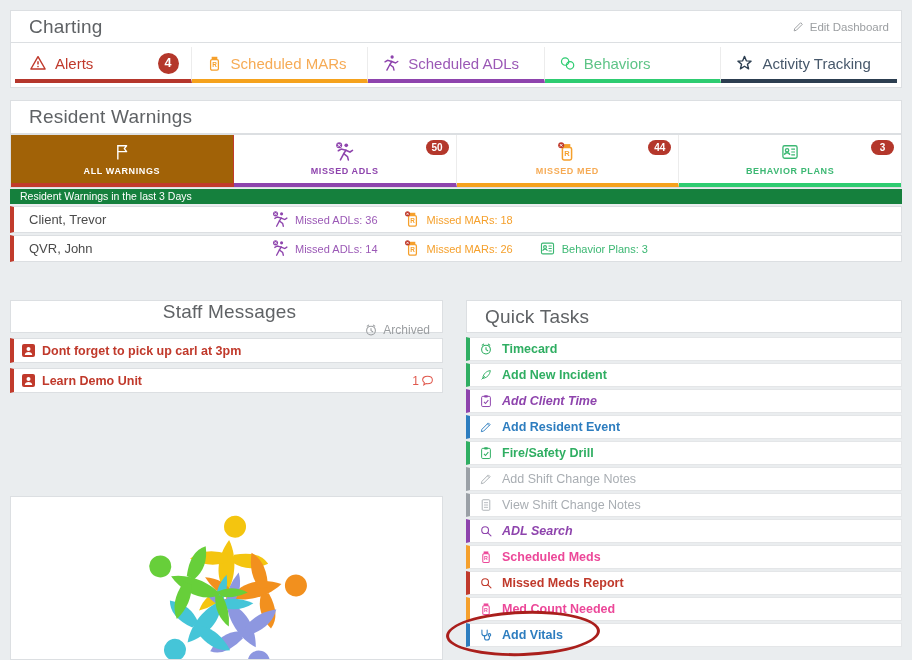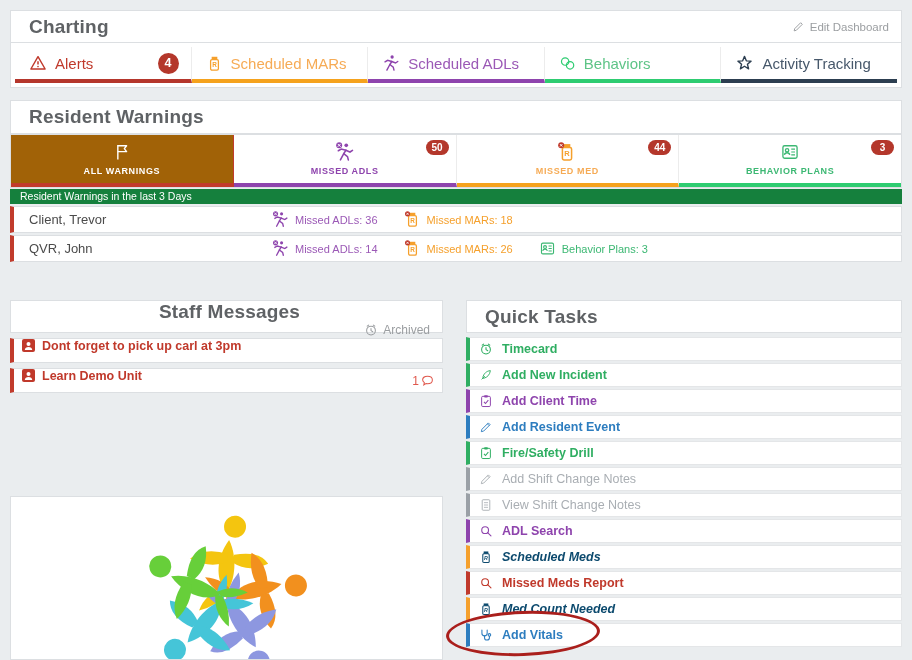--- a/index.html
+++ b/index.html
@@ -1,19 +1,19 @@
 <!DOCTYPE html>
 <html><head>
 <meta charset="utf-8">
 <style>
   * { margin:0; padding:0; box-sizing:border-box; }
   html,body { width:912px; height:660px; }
   body { font-family:"Liberation Sans", sans-serif; background:#eaedef; position:relative; overflow:hidden; }
   .panel { position:absolute; background:#fff; border:1px solid #dcdfe2; }
-  .sec-title { font-size:19px; font-weight:700; color:#5f6265; letter-spacing:.2px; }
+  .sec-title { font-size:19px; font-weight:400; color:#5f6265; letter-spacing:.2px; }
 
   
   #chart-header { left:10px; top:10px; width:892px; height:32px; display:flex; align-items:center; padding:0 12px 0 18px; border-bottom:none; }
   #edit-dash { margin-left:auto; display:flex; align-items:center; gap:5px; color:#9b9ea1; font-size:11.5px; cursor:pointer; }
 
   
   #main-tabs { left:10px; top:42px; width:892px; height:46px; display:flex; padding:4px; }
   .mtab { flex:1; display:flex; align-items:center; gap:8px; padding-left:14px; font-size:15px; border-right:1px solid #ececec; border-bottom:4px solid transparent; cursor:pointer; background:#fff; }
   .mtab:last-child { border-right:none; }
   .mtab .ic { display:flex; }
@@ -50,33 +50,33 @@
   .warn-item .wic { position:relative; display:flex; }
   .w-adls { color:#9b59b6; } .w-adls .wic { color:#8e44ad; }
   .w-mars { color:#f5a02c; }
   .w-beh  { color:#3cb873; }
 
   
   #sm-header { left:10px; top:300px; width:433px; height:33px; display:flex; align-items:center; padding:0 12px 0 18px;flex-direction:column; }
   #sm-header .hlink { display:flex; align-items:center; gap:5px; color:#9b9ea1; font-size:12px; cursor:pointer; }
   #sm-archived { margin-left:auto; }
   #sm-newmsg { margin-left:20px; }
-  .msg-row { left:10px; width:433px; height:25px; border-left:4px solid #c13b2c; display:flex; gap:7px; padding-left:8px; font-size:12.5px; font-weight:bold; color:#c0392b; cursor:pointer; }
+  .msg-row { left:10px; width:433px; height:25px; border-left:4px solid #c13b2c; display:flex; align-items:center; gap:7px; padding-left:8px; font-size:12.5px; font-weight:bold; color:#c0392b; cursor:pointer; }
   .msg-count { margin-left:auto; padding-right:8px; display:flex; align-items:center; gap:2px; color:#e0584d; font-weight:normal; font-size:12px; }
 
   
   #logo-card { left:10px; top:496px; width:433px; height:164px; overflow:hidden; }
 
   
   #qt-header { left:466px; top:300px; width:436px; height:33px; display:flex; align-items:center; padding-left:18px; }
   .qt-item { position:absolute; left:466px; width:436px; height:24px; background:#fff; border:1px solid #e4e6e8; border-left:4px solid #888; display:flex; align-items:center; gap:9px; padding-left:9px; font-size:12.5px; font-weight:bold; cursor:pointer; }
   .qt-green  { border-left-color:#2fae62; color:#2fae62; }
-  .qt-purple { border-left-color:#8e44ad; color:#8e44ad; }
+  .qt-purple { border-left-color:#8e44ad; color:#8e44ad;font-style:italic; }
   .qt-blue   { border-left-color:#2d7dbf; color:#2d7dbf; }
-  .qt-orange { border-left-color:#f5a02c; color:#0c4a6e;font-style:italic; }
+  .qt-orange { border-left-color:#f5a02c; color:#ec4899; }
   .qt-red    { border-left-color:#c0392b; color:#c0392b; }
   .qt-gray   { border-left-color:#9aa0a6; color:#a9aeb3; font-weight:normal; }
 
   
   #annotation { position:absolute; left:446px; top:611px; width:154px; height:45px; border:3px solid #aa1f1c; border-radius:50%; transform:rotate(-2deg); pointer-events:none; }
 
   svg { display:block; }
 </style>
 </head>
 <body>

